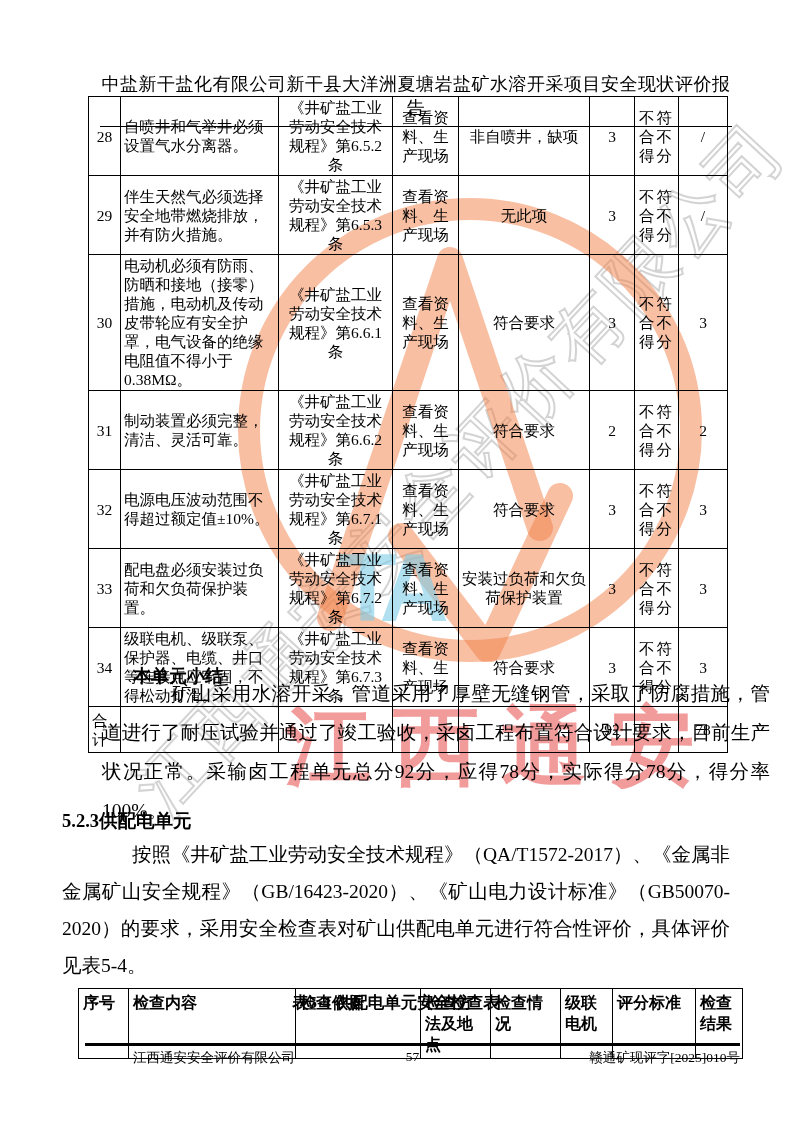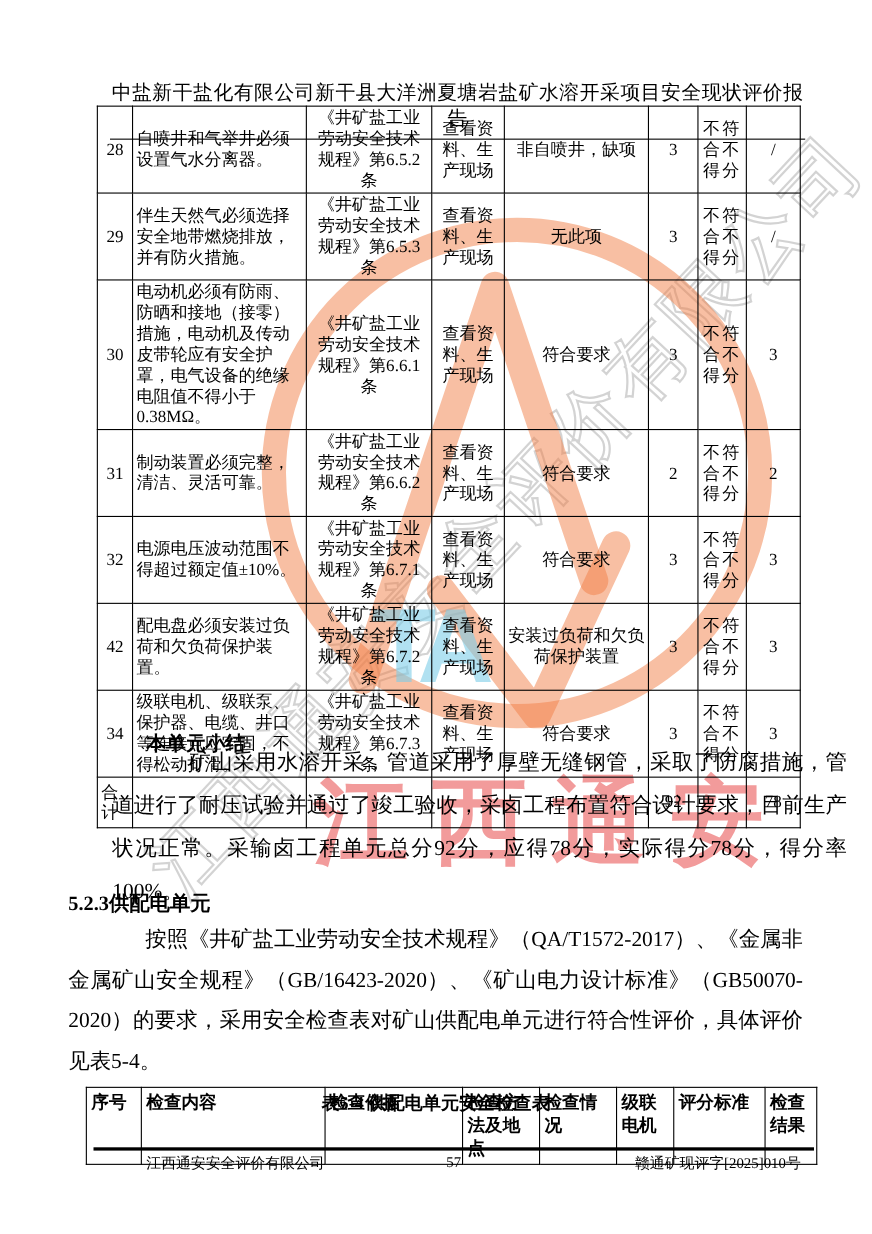--- a/index.html
+++ b/index.html
@@ -13,21 +13,21 @@
     position:absolute;left:100px;top:72px;width:632px;text-align:center;
     font-size:18px;letter-spacing:.5px;padding-bottom:6px;border-bottom:1.5px solid #000;
   }
   .footer-line{position:absolute;left:85px;top:1043px;width:655px;border-top:3px solid #000;}
   .doc-footer{
     position:absolute;left:85px;top:1049px;width:655px;font-size:13.5px;
     display:flex;justify-content:space-between;align-items:flex-start;
   }
   .doc-footer .f-left{margin-left:48px;}
   .doc-footer .f-center{position:absolute;left:0;right:0;text-align:center;}
-  .doc-footer .f-right{margin-right:12px;}
+  .doc-footer .f-right{margin-right:0;}
   
   table.chk{
     position:absolute;left:88px;top:96px;border-collapse:collapse;table-layout:fixed;
     font-size:15.5px;line-height:19px;background:transparent;
   }
   table.chk td{border:1px solid #000;padding:1px 3px;vertical-align:middle;text-align:center;overflow:hidden;}
   table.chk td.c-content{text-align:left;}
   table.chk td.c-crit{letter-spacing:2px;}
   
   .summary-head{position:absolute;left:133px;top:648px;font-weight:bold;font-size:18px;margin-top:16px;}
@@ -145,21 +145,21 @@
           <td>32</td>
           <td class="c-content">电源电压波动范围不得超过额定值±10%。</td>
           <td>《井矿盐工业劳动安全技术规程》第6.7.1条</td>
           <td>查看资料、生产现场</td>
           <td>符合要求</td>
           <td>3</td>
           <td class="c-crit">不符合不得分</td>
           <td>3</td>
         </tr>
         <tr style="height:67px">
-          <td>42</td>
+          <td>33</td>
           <td class="c-content">配电盘必须安装过负荷和欠负荷保护装置。</td>
           <td>《井矿盐工业劳动安全技术规程》第6.7.2条</td>
           <td>查看资料、生产现场</td>
           <td>安装过负荷和欠负荷保护装置</td>
           <td>3</td>
           <td class="c-crit">不符合不得分</td>
           <td>3</td>
         </tr>
         <tr style="height:73px">
           <td>34</td>

